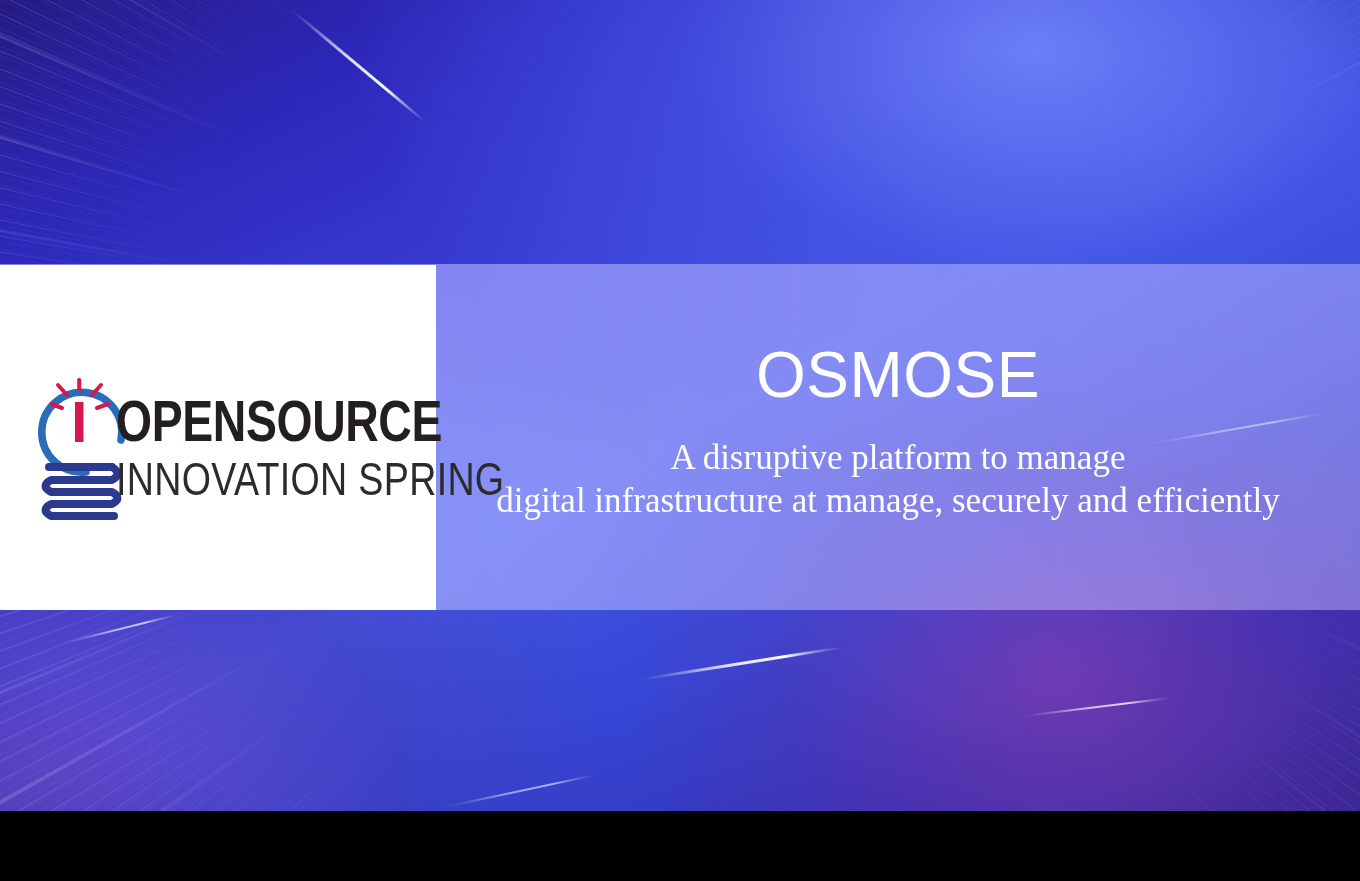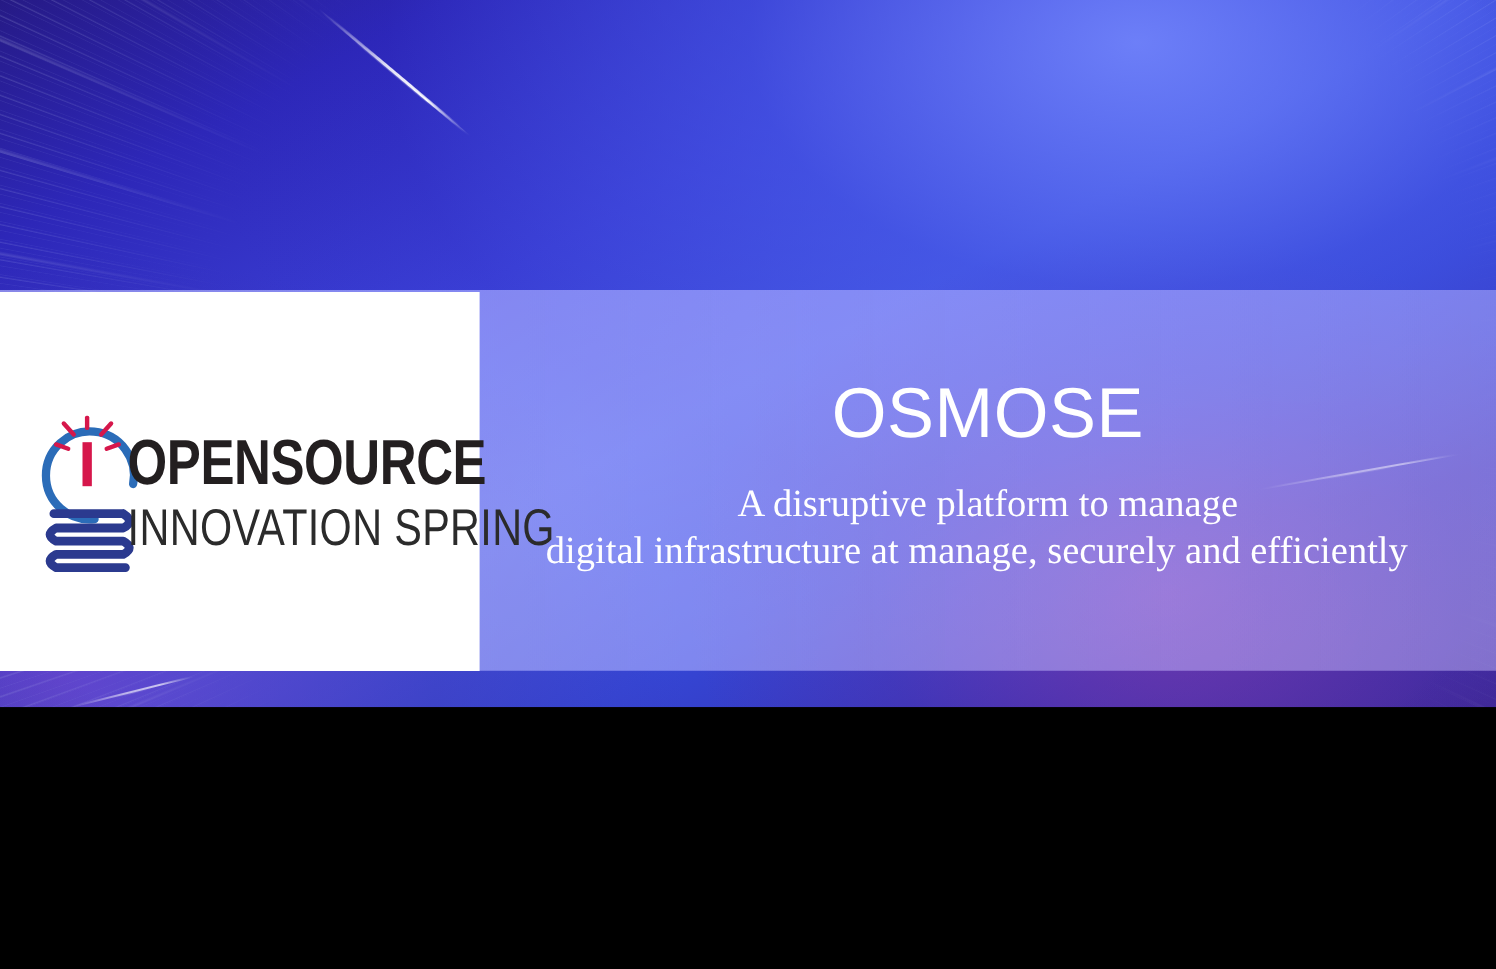--- a/index.html
+++ b/index.html
@@ -8,21 +8,21 @@
     padding: 0;
     background: #000;
   }
   body {
     font-family: "Liberation Sans", sans-serif;
   }
 
   #slide {
     position: relative;
     width: 1360px;
-    height: 643px;
+    height: 811px;
     overflow: hidden;
     background: #2a1f8a;
   }
 
   
   .bg-base {
     position: absolute;
     inset: 0;
     background:
       radial-gradient(ellipse 1100px 700px at 76% 6%,

